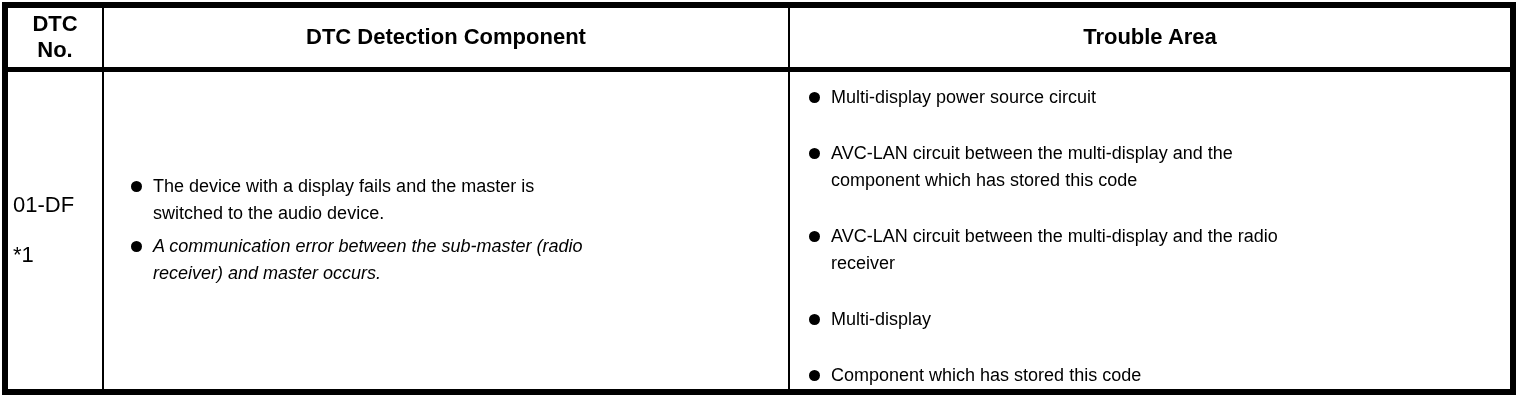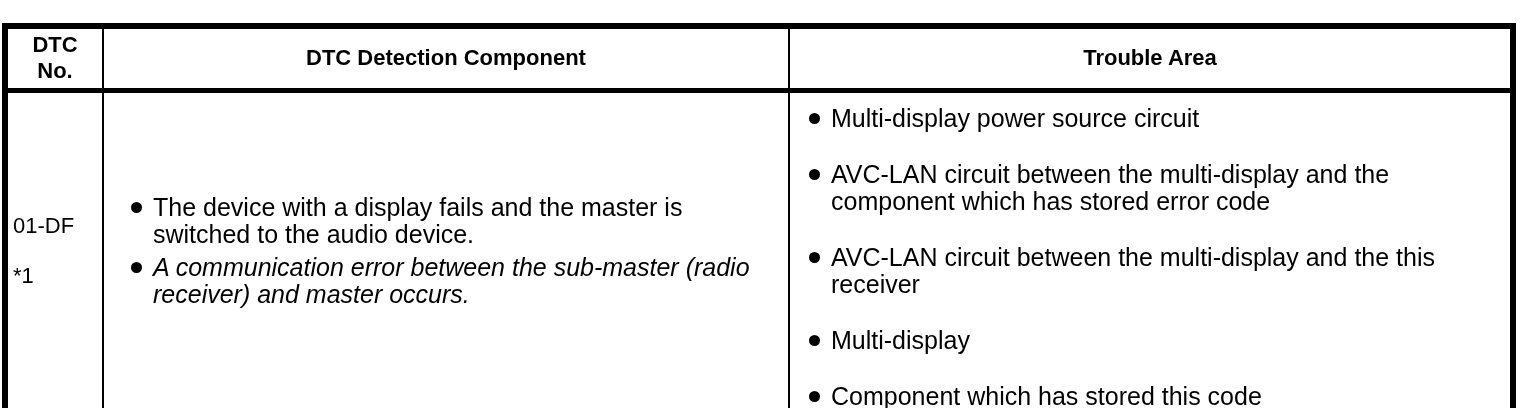--- a/index.html
+++ b/index.html
@@ -10,21 +10,20 @@
     width: 1520px;
     height: 408px;
     font-family: "Liberation Sans", "DejaVu Sans", sans-serif;
     color: #000000;
   }
   .page {
     position: relative;
     width: 1520px;
     height: 304px;
     background: #ffffff;
-    margin-top: 21px;
   }
   table.dtc-table {
     position: absolute;
     left: 2px;
     top: 2px;
     width: 1508px;
     border-collapse: collapse;
     table-layout: fixed;
     border: 6px solid #000000;
   }
@@ -53,21 +52,21 @@
     line-height: 26px;
     padding-left: 5px;
   }
   td.dtc-no-cell .note { margin-top: 24px; }
   td.condition-cell { vertical-align: middle; }
   td.trouble-cell { vertical-align: top; padding-top: 12px; }
   ul.bullet-list {
     list-style: none;
     margin: 0;
     padding: 0;
-    font-size: 25px;
+    font-size: 18px;
     line-height: 27px;
   }
   td.condition-cell ul.bullet-list { padding-left: 27px; padding-right: 10px; }
   td.trouble-cell ul.bullet-list { padding-left: 19px; padding-right: 10px; }
   ul.bullet-list li {
     display: flex;
     align-items: flex-start;
   }
   td.condition-cell li { margin-bottom: 6px; }
   td.condition-cell li:last-child { margin-bottom: 0; font-style: italic; }
@@ -122,25 +121,25 @@
       </td>
       <td class="trouble-cell">
         <ul class="bullet-list">
           <li>
             <span class="bullet"></span>
             <span class="li-text">Multi-display power source circuit</span>
           </li>
           <li>
             <span class="bullet"></span>
             <span class="li-text">AVC-LAN circuit between the multi-display and the
-component which has stored error code</span>
+component which has stored this code</span>
           </li>
           <li>
             <span class="bullet"></span>
-            <span class="li-text">AVC-LAN circuit between the multi-display and the this
+            <span class="li-text">AVC-LAN circuit between the multi-display and the radio
 receiver</span>
           </li>
           <li>
             <span class="bullet"></span>
             <span class="li-text">Multi-display</span>
           </li>
           <li>
             <span class="bullet"></span>
             <span class="li-text">Component which has stored this code</span>
           </li>

